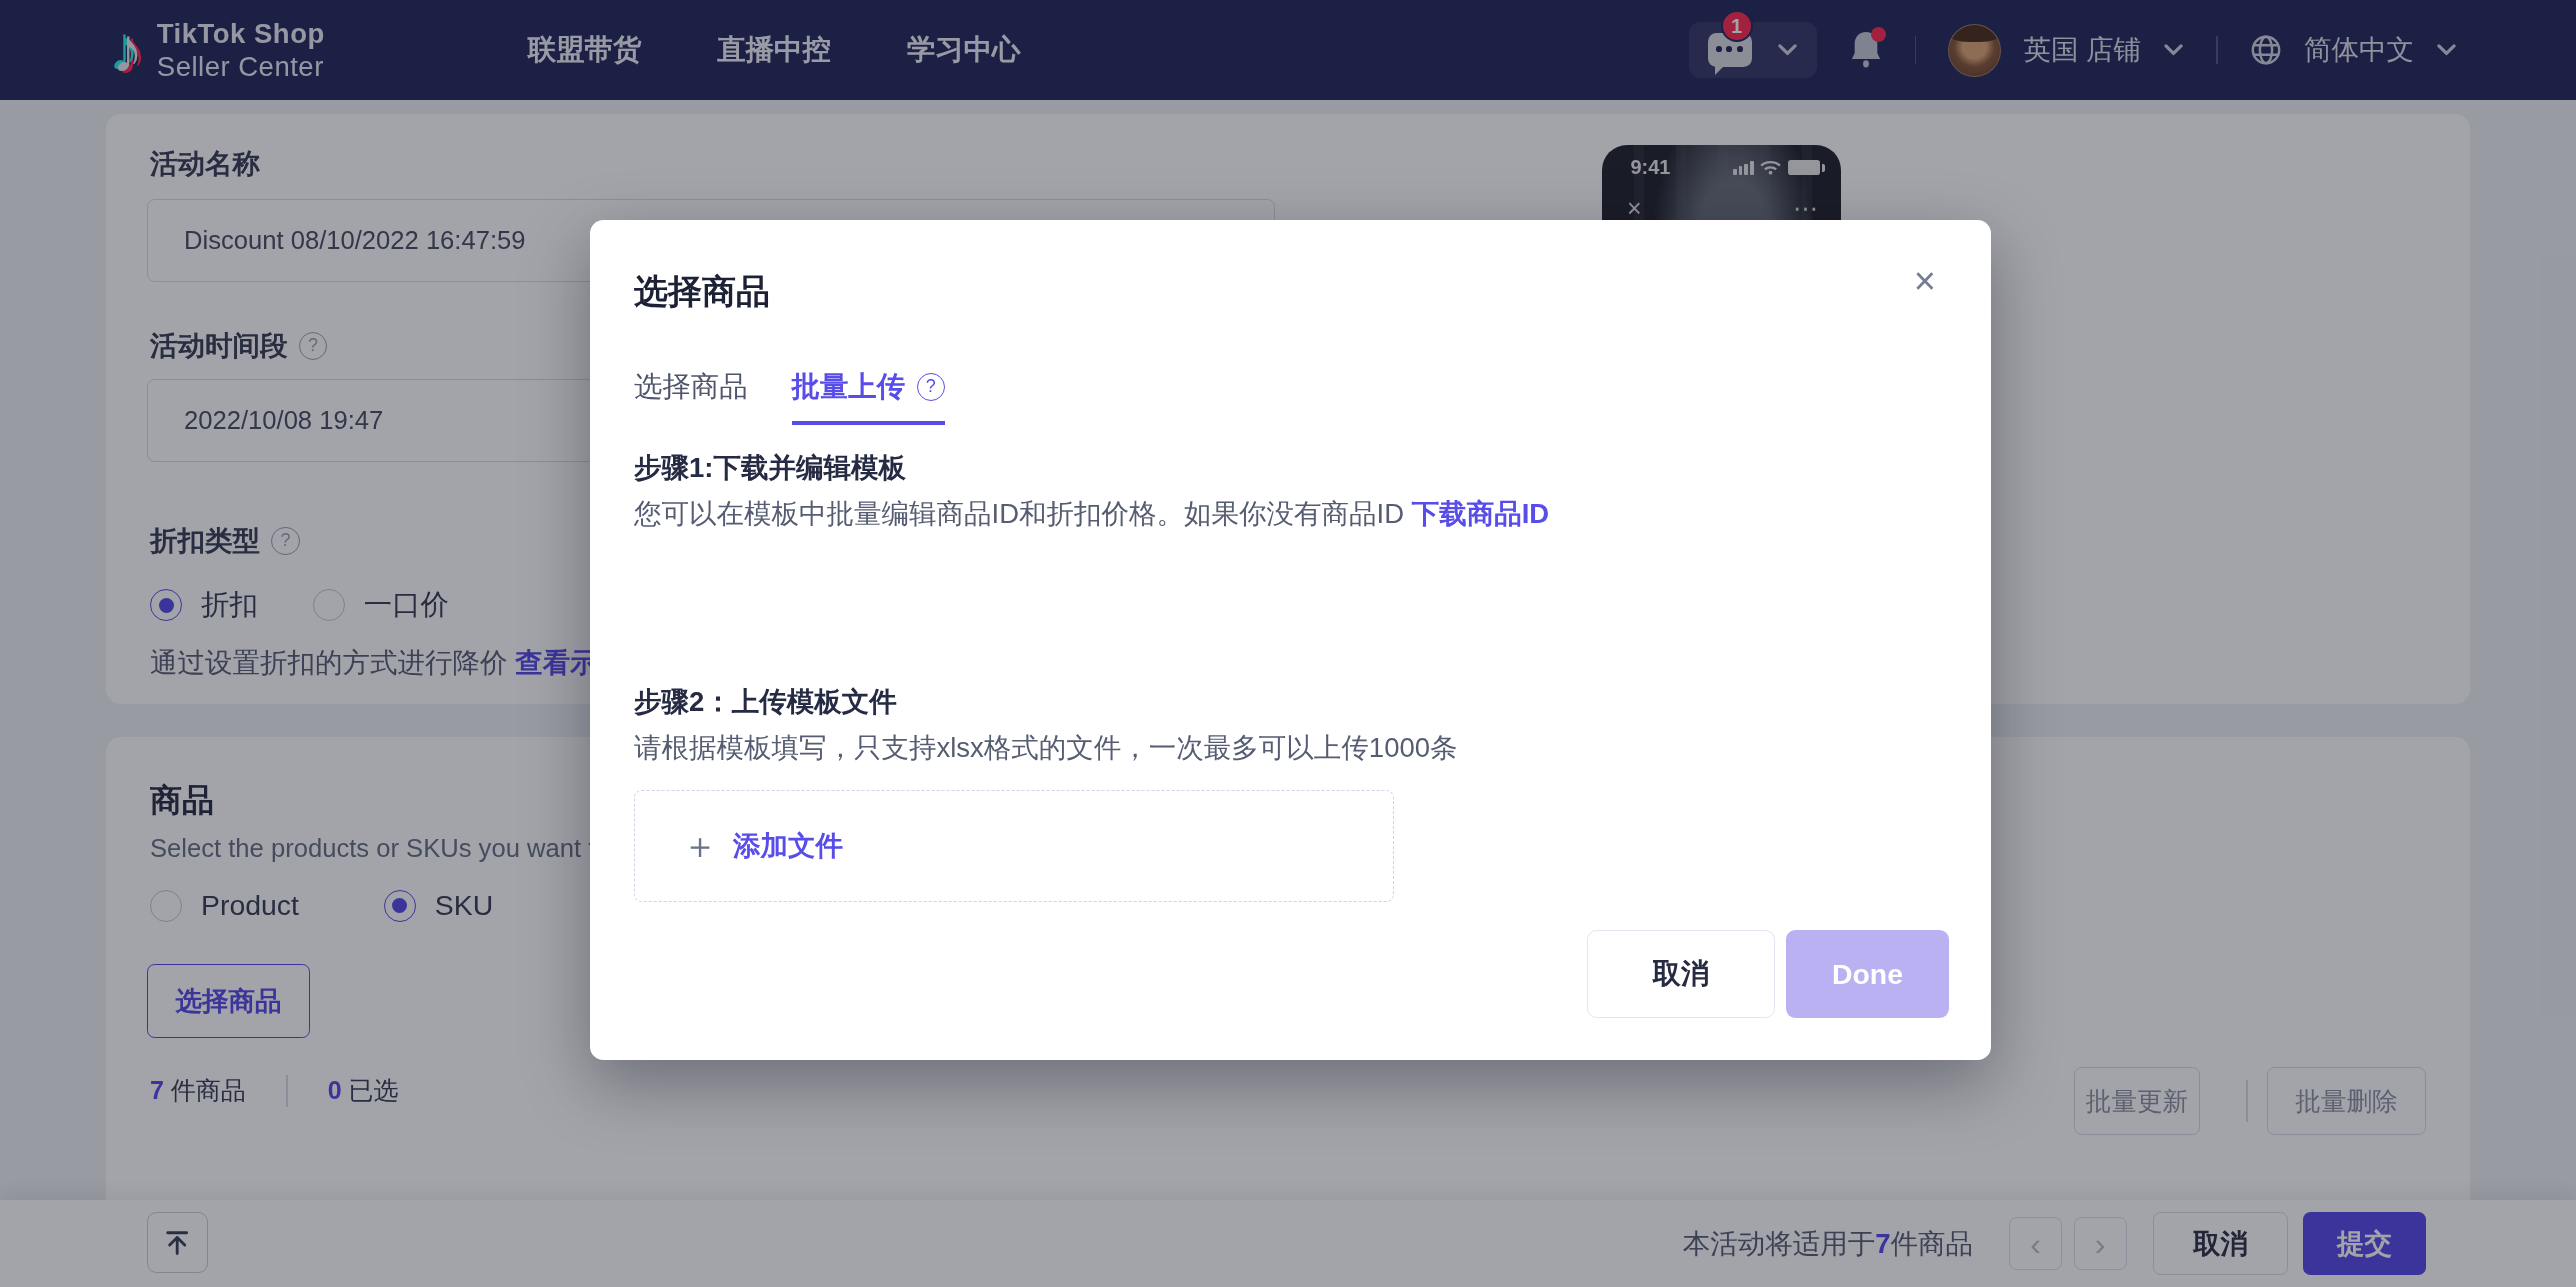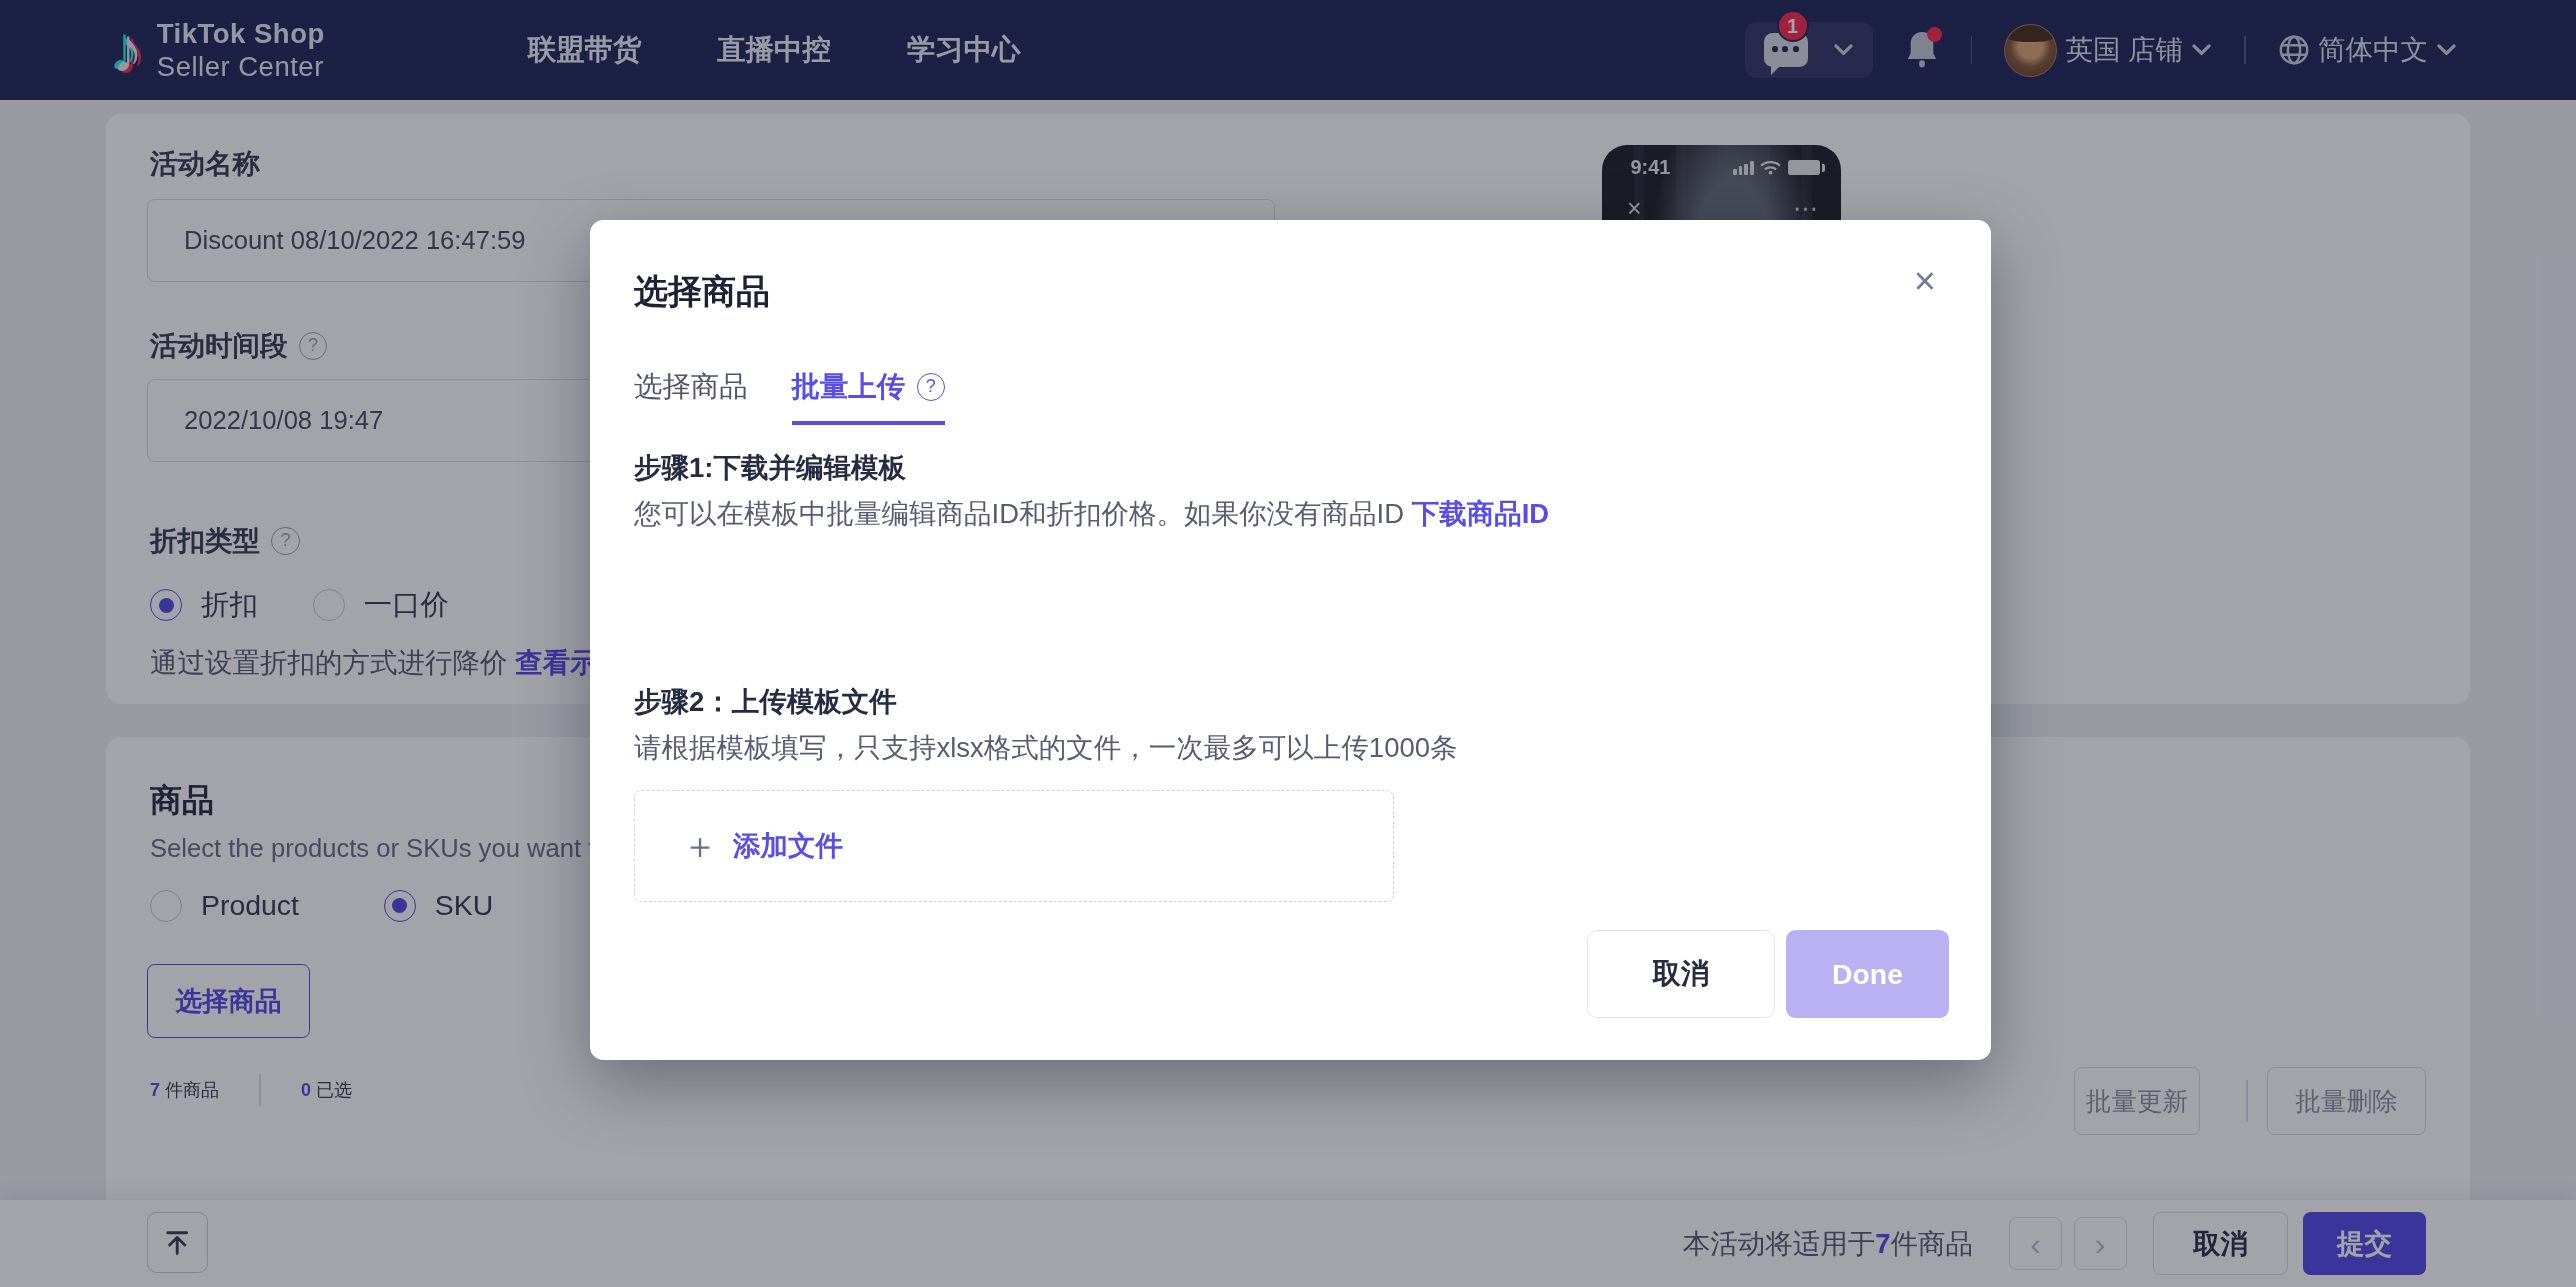--- a/index.html
+++ b/index.html
@@ -45,21 +45,21 @@
   .chev polyline { fill:none; stroke:#cfd3e0; stroke-width:3.4; stroke-linecap:round; stroke-linejoin:round; }
   .bell-wrap { position:relative; }
   .bell-dot { position:absolute; top:-1.9px; right:-3.8px; width:15px; height:15px; border-radius:50%; background:#fe2c55; }
   .hdr-divider { width:1.9px; height:28.4px; background:rgba(255,255,255,.22); }
   .avatar {
     width:53px; height:53px; border-radius:50%;
     background:radial-gradient(circle at 50% 42%, #dca878 30%, #8a5a3c 52%, #5c3a28 100%);
     border:1.9px solid rgba(255,255,255,.25); position:relative; overflow:hidden;
   }
   .avatar::before { content:""; position:absolute; left:0; top:0; width:100%; height:34%; background:#4e2f1e; border-radius:50% 50% 40% 40%; }
-  .shop-name, .lang-name { color:#dfe2ec; font-size:27.5px; display:flex; align-items:center; gap:8px; }
+  .shop-name, .lang-name { color:#dfe2ec; font-size:27.5px; display:flex; align-items:center; gap:22px; }
   .globe-icon { width:32px; height:32px; }
   .globe-icon circle, .globe-icon path, .globe-icon ellipse { fill:none; stroke:#cfd3e0; stroke-width:2.6; }
 
   
   .card { position:absolute; left:106px; width:2364px; background:#fff; border-radius:15px; }
   .card1 { top:114px; height:590px; }
   .card2 { top:737px; height:493px; }
   .f-label { position:absolute; font-size:27.5px; font-weight:bold; color:#3a4057; display:flex; align-items:center; gap:11.4px; }
   .q-icon {
     width:28.4px; height:28.4px; border-radius:50%; border:1.9px solid #9aa1b5; color:#9aa1b5;
@@ -76,21 +76,21 @@
   .radio.sel i { width:15px; height:15px; border-radius:50%; background:#584de8; }
   .note-line { position:absolute; font-size:27.5px; color:#5a6078; white-space:nowrap; }
   .note-line .lnk { color:#584de8; font-weight:bold; }
   .sec-title { position:absolute; font-size:32px; font-weight:bold; color:#2b3047; }
   .sec-sub { position:absolute; font-size:25.6px; color:#6a7188; white-space:nowrap; }
   .outline-btn {
     position:absolute; border:1.9px solid #584de8; border-radius:7.6px; background:#fff;
     color:#584de8; font-size:26.5px; font-weight:bold;
     display:flex; align-items:center; justify-content:center; cursor:pointer;
   }
-  .counts-row { position:absolute; display:flex; align-items:center; gap:40px; font-size:18px; color:#3a4057; }
+  .counts-row { position:absolute; display:flex; align-items:center; gap:40px; font-size:25px; color:#3a4057; }
   .counts-row .num { color:#584de8; font-weight:bold; }
   .counts-div { width:1.9px; height:32px; background:#d9dde8; }
   .bulk-btn {
     position:absolute; height:68px; border:1.9px solid #d6dae6; border-radius:7.6px; background:#fff;
     color:#8d93a6; font-size:25.6px; display:flex; align-items:center; justify-content:center;
   }
   .bulk-div { position:absolute; width:1.9px; height:42px; background:#d9dde8; }
 
   
   .phone {

